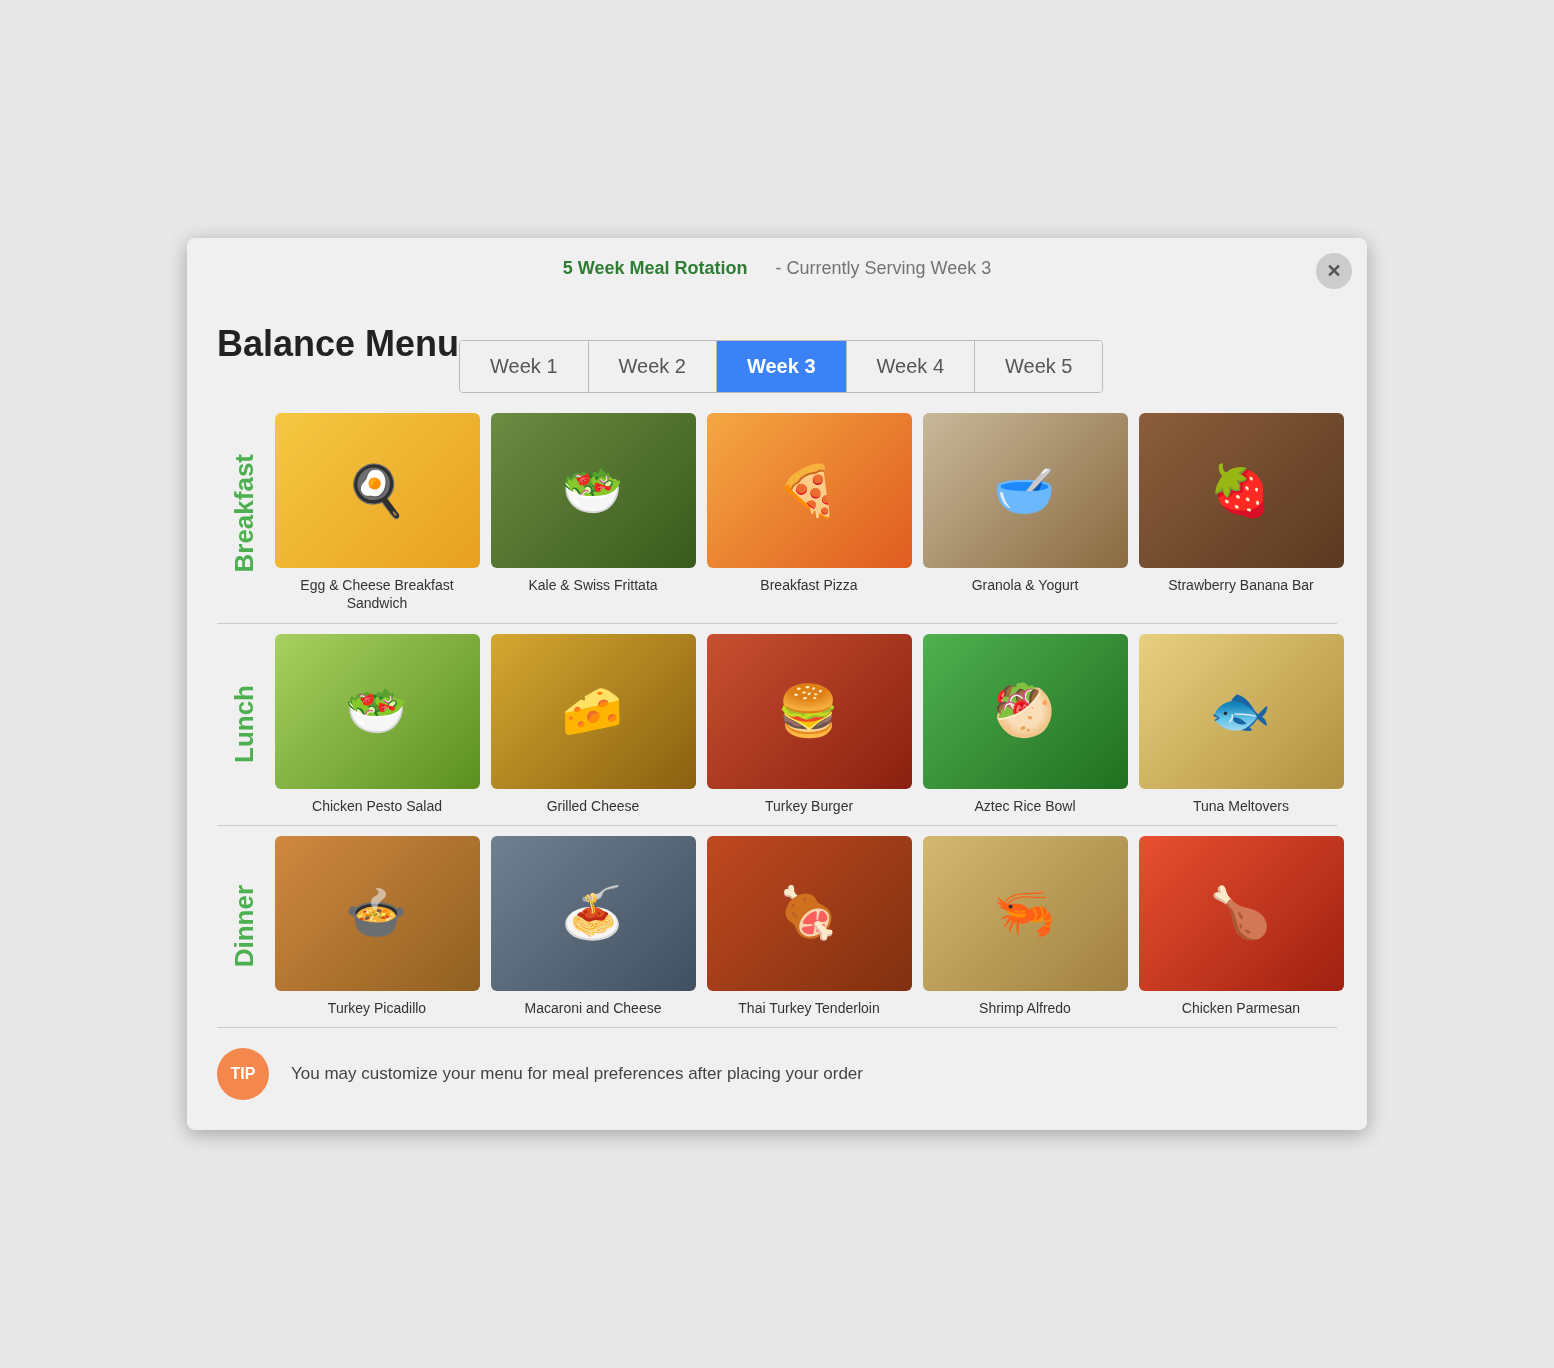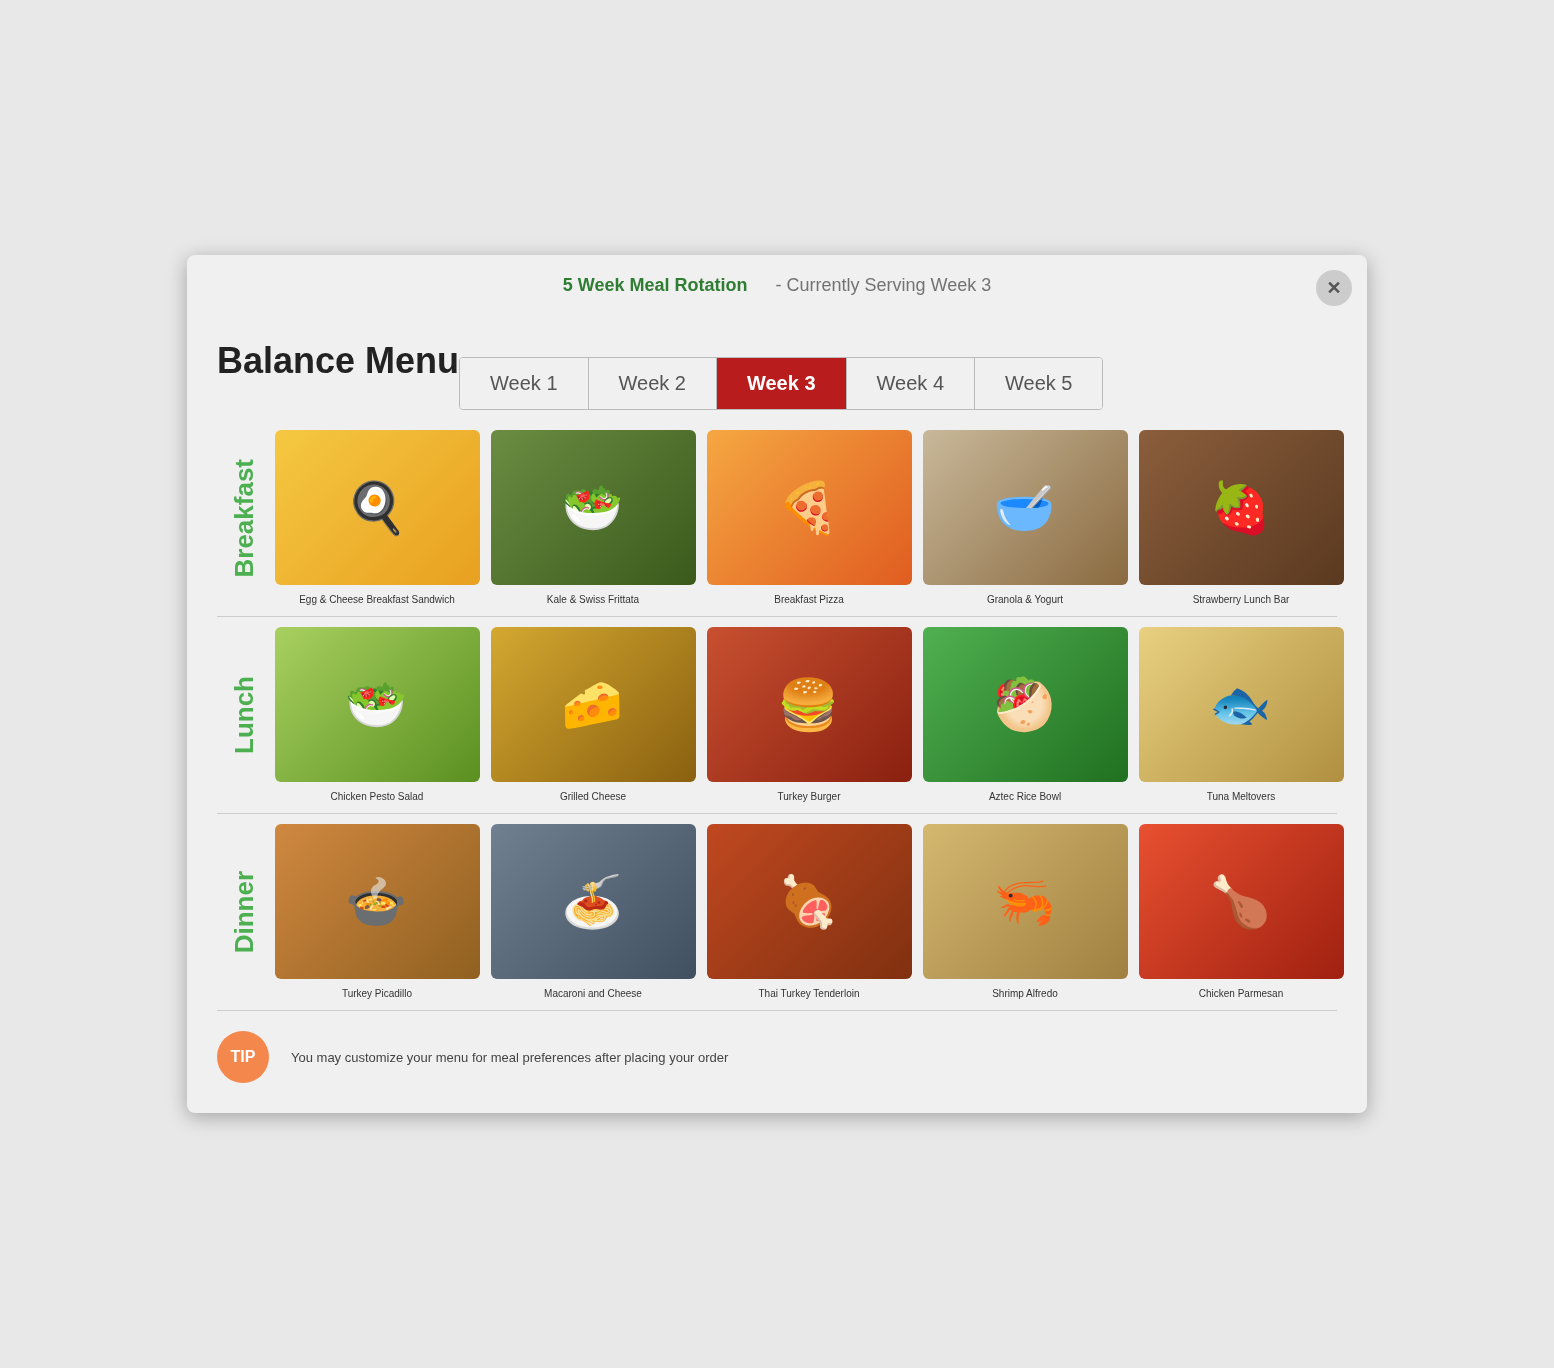--- a/index.html
+++ b/index.html
@@ -73,21 +73,21 @@
       padding: 14px 30px;
       font-size: 20px;
       border: none;
       border-right: 1.5px solid #bbb;
       background: #f0f0f0;
       cursor: pointer;
       color: #555;
     }
     .week-tab:last-child { border-right: none; }
     .week-tab.active {
-      background: #b91c1c;
+      background: #3b82f6;
       color: white;
       font-weight: bold;
     }
     .section {
       display: flex;
       align-items: stretch;
       margin-bottom: 10px;
       border-bottom: 1.5px solid #ccc;
       padding-bottom: 10px;
     }
@@ -115,21 +115,21 @@
     .meal-card {
       display: flex;
       flex-direction: column;
       align-items: center;
       width: 210px;
       min-width: 210px;
       background: #f0f0f0;
     }
     .meal-name {
       margin-top: 8px;
-      font-size: 10px;
+      font-size: 14px;
       text-align: center;
       color: #333;
       line-height: 1.3;
     }
     .tip-row {
       display: flex;
       align-items: center;
       gap: 22px;
       margin-top: 20px;
     }
@@ -140,21 +140,21 @@
       width: 52px;
       height: 52px;
       display: flex;
       align-items: center;
       justify-content: center;
       font-weight: bold;
       font-size: 16px;
       flex-shrink: 0;
     }
     .tip-text {
-      font-size: 13px;
+      font-size: 17px;
       color: #444;
     }
 
     
     .food-img {
       width: 205px;
       height: 155px;
       border-radius: 6px;
       object-fit: cover;
       display: flex;
@@ -218,21 +218,21 @@
       <div class="meal-card">
         <div class="food-img f3">🍕</div>
         <div class="meal-name">Breakfast Pizza</div>
       </div>
       <div class="meal-card">
         <div class="food-img f4">🥣</div>
         <div class="meal-name">Granola &amp; Yogurt</div>
       </div>
       <div class="meal-card">
         <div class="food-img f5">🍓</div>
-        <div class="meal-name">Strawberry Lunch Bar</div>
+        <div class="meal-name">Strawberry Banana Bar</div>
       </div>
     </div>
   </div>
 
   <div class="section">
     <div class="section-label-wrapper">
       <div class="section-label">Lunch</div>
     </div>
     <div class="meal-grid">
       <div class="meal-card">

